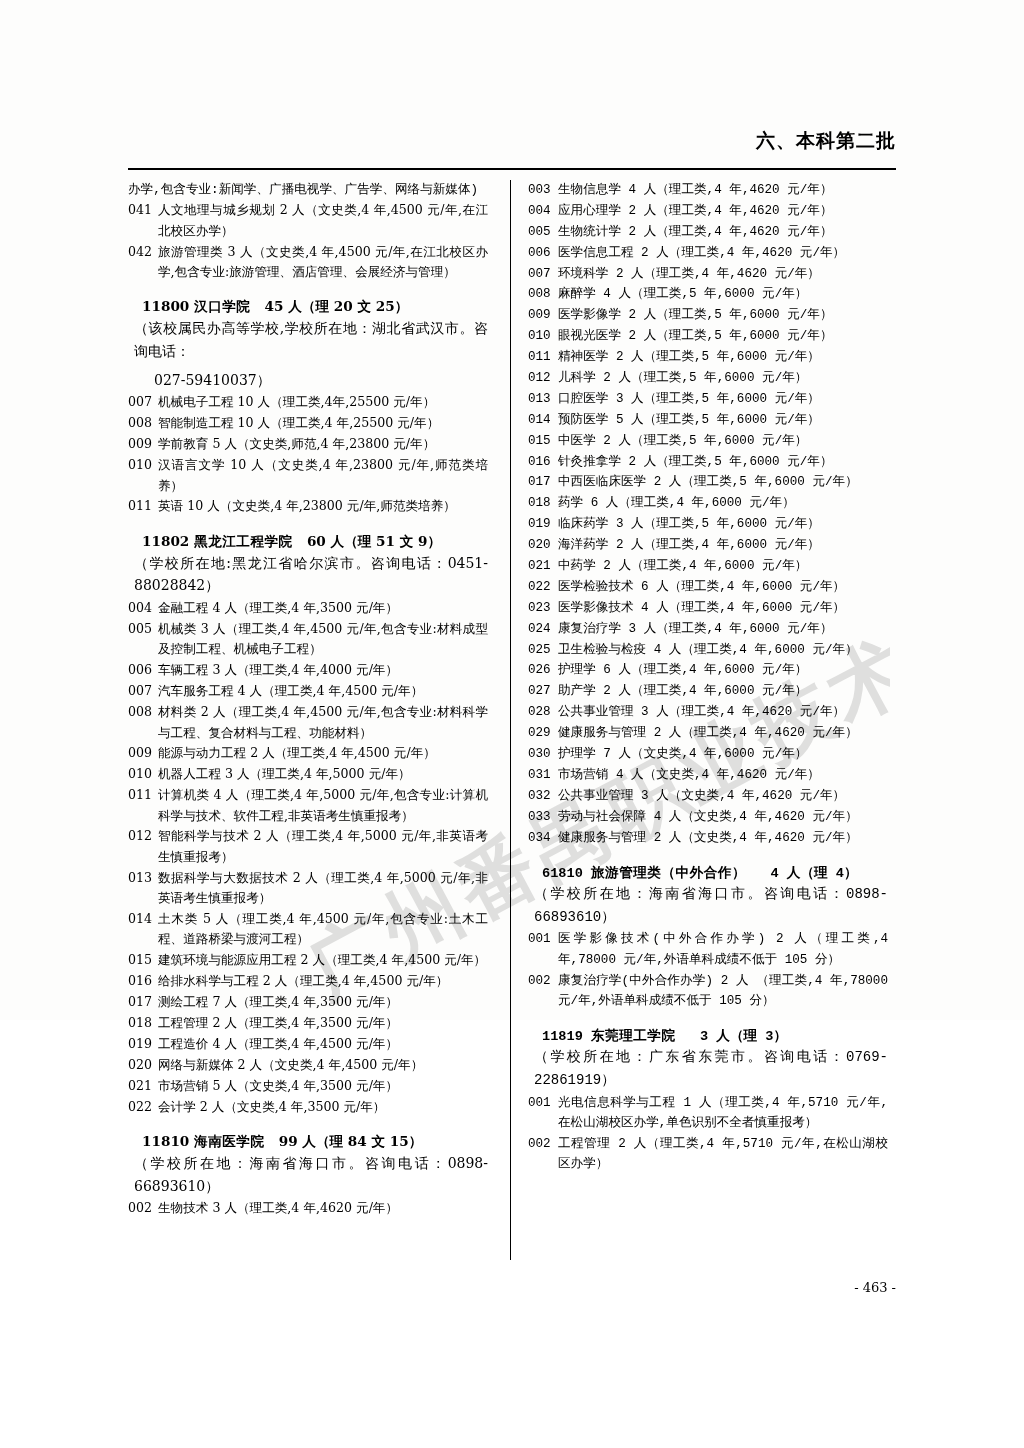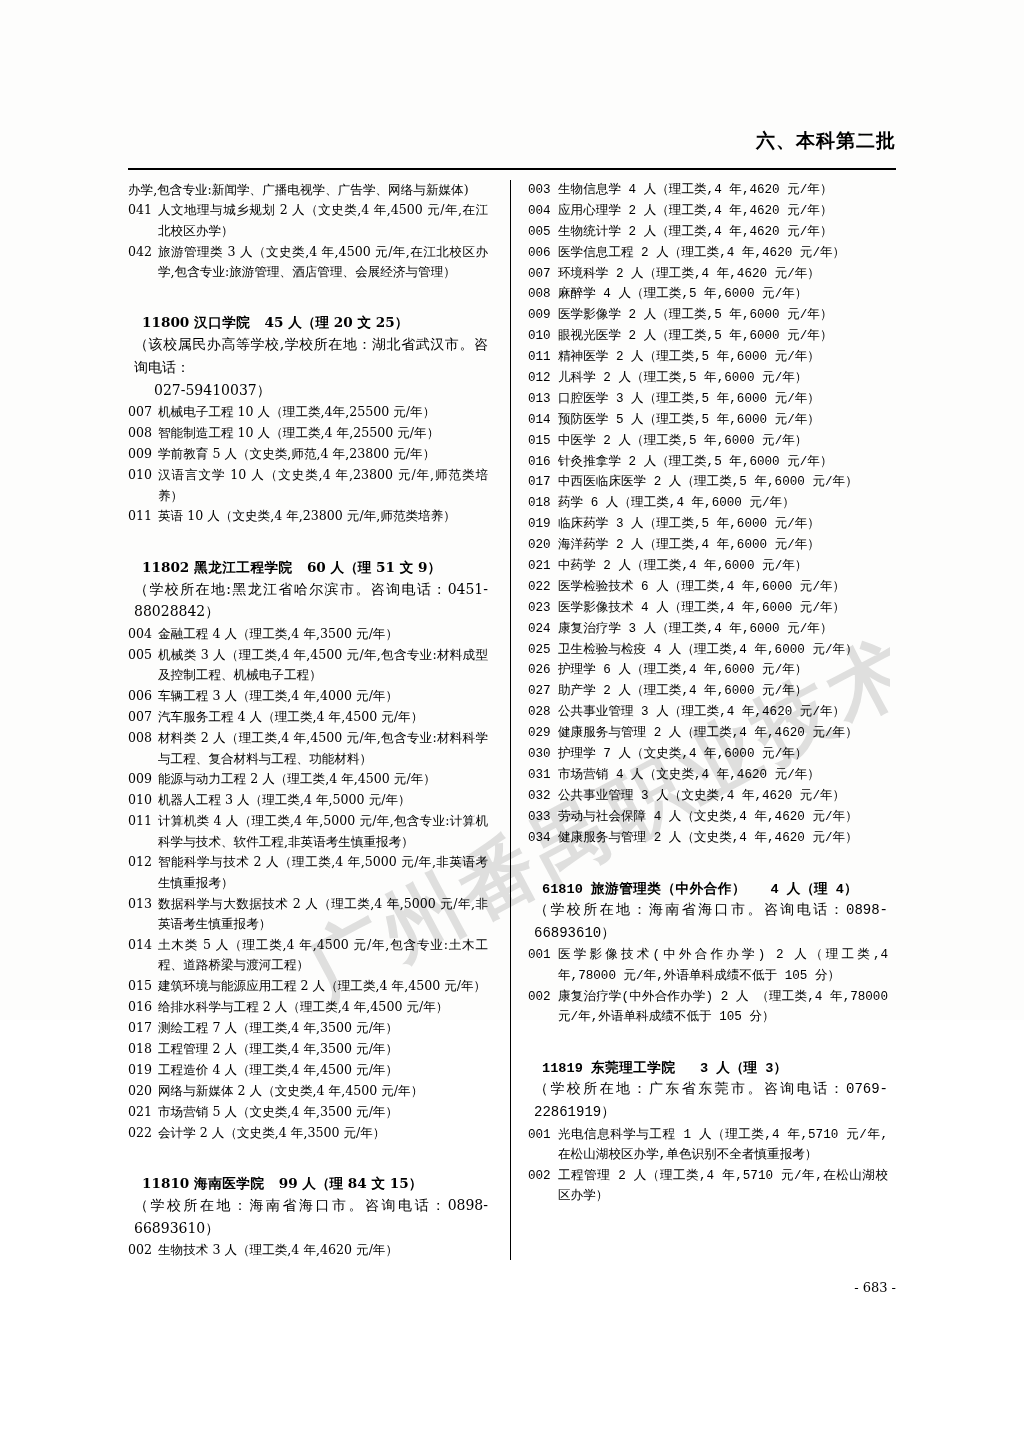--- a/index.html
+++ b/index.html
@@ -84,39 +84,41 @@
   }
   .para {
     font-size: 12.6px;
     line-height: 1.62;
     text-indent: 0;
     padding-left: 30px;
     text-align: justify;
   }
   .para.noindent {
     padding-left: 0px;
+    font-family: Liberation Mono, monospace;
   }
   .school {
     font-size: 13.6px;
     font-weight: bold;
-    margin-top: 32px;
+    margin-top: 16px;
     margin-bottom: 1px;
     padding-left: 14px;
   }
   .school .sname { letter-spacing: 0.5px; }
   .school-info {
     font-size: 14px;
     line-height: 1.62;
     padding-left: 6px;
     margin-bottom: 1px;
     text-align: justify;
   }
   .school-info .cont {
     display: block;
     padding-left: 20px;
+    margin-top: 6px;
   }
   
   .watermark {
     position: absolute;
     left: 150px;
     top: 330px;
     width: 740px;
     height: 700px;
     pointer-events: none;
     overflow: hidden;
@@ -462,15 +464,15 @@
         <span class="body">光电信息科学与工程 1 人（理工类,4 年,5710 元/年,在松山湖校区办学,单色识别不全者慎重报考）</span>
       </div>
       <div class="entry">
         <span class="code">002</span>
         <span class="body">工程管理 2 人（理工类,4 年,5710 元/年,在松山湖校区办学）</span>
       </div>
 
     </div>
   </div>
 
-  <div class="footer">- 683 -</div>
+  <div class="footer">- 463 -</div>
 
 </div>
 
 </body></html>

